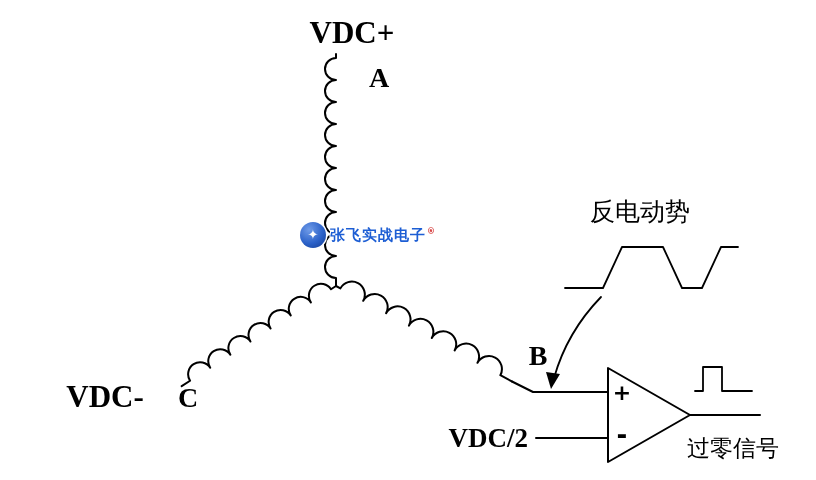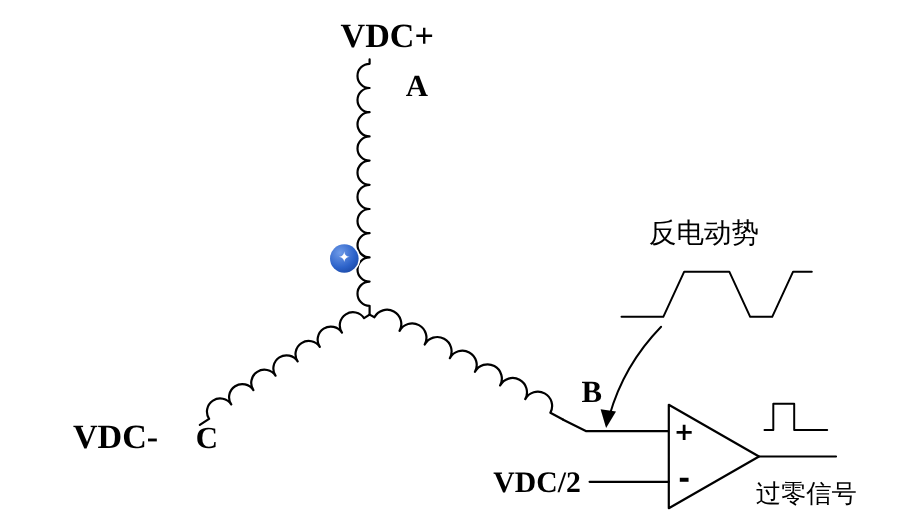--- a/index.html
+++ b/index.html
@@ -72,14 +72,15 @@
     <text class="label" x="188" y="407" font-size="28" text-anchor="middle">C</text>
     <text class="label" x="528" y="447" font-size="27" text-anchor="end">VDC/2</text>
     <text class="cjk" x="640" y="220" font-size="25" text-anchor="middle">反电动势</text>
     <text class="cjk" x="733" y="456" font-size="23" text-anchor="middle">过零信号</text>
     <text class="opsign" x="622" y="400" font-size="22" text-anchor="middle">+</text>
     <text class="opsign" x="622" y="444" font-size="26" text-anchor="middle">-</text>
   </svg>
 
   <div class="watermark">
     <span class="wm-badge">✦</span>
+    <span class="wm-text"><span>张飞实战电子</span><sup class="wm-mark">®</sup></span>
   </div>
 </div>
 
 </body></html>

